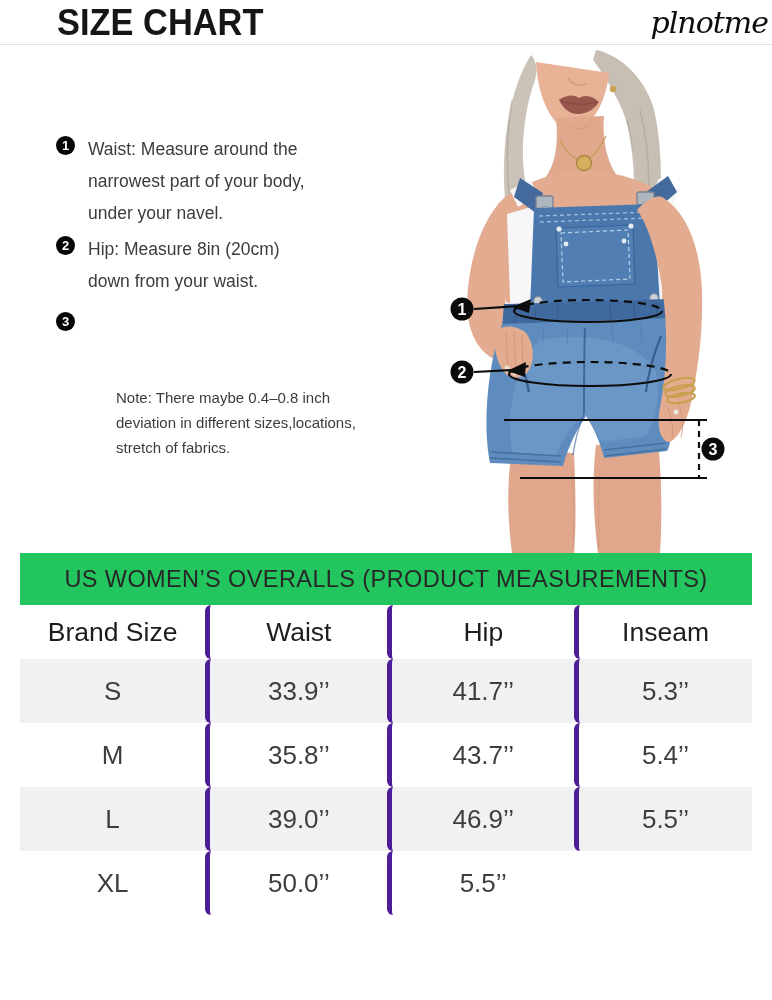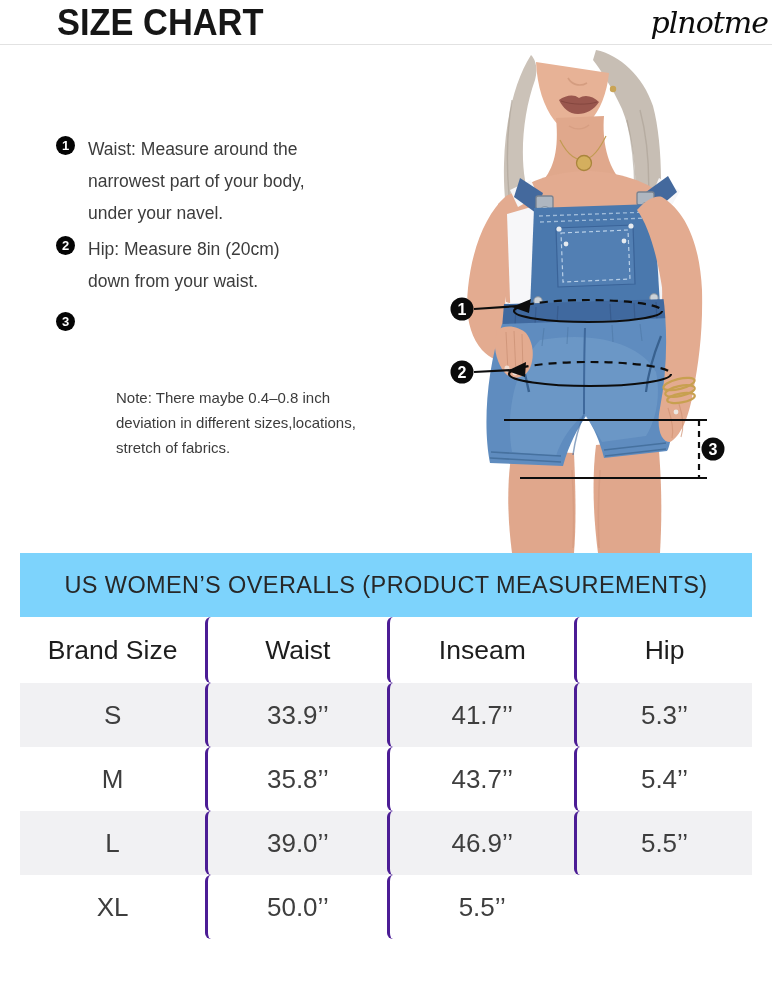--- a/index.html
+++ b/index.html
@@ -22,27 +22,27 @@
   .instr .txt{margin-left:13px;font-size:17.5px;line-height:32px;color:#3c3c3c;white-space:pre-line;}
   #instr-1{top:133px;} #instr-2{top:233px;} #instr-3{top:309px;}
   .note{position:absolute;left:88px;top:385px;width:340px;font-size:15px;line-height:25px;
     color:#3c3c3c;white-space:pre-line;margin-left:28px;}
 
   
   .figure-wrap{position:absolute;left:425px;top:48px;width:347px;height:505px;}
 
   
   .size-table{position:absolute;left:20px;top:553px;width:732px;}
-  .tbl-banner{height:64px;background:#7dd3fc;display:flex;align-items:center;justify-content:center;
+  .tbl-banner{height:52px;background:#22c55e;display:flex;align-items:center;justify-content:center;
     font-size:23.5px;color:#272727;letter-spacing:.4px;font-weight:500;
     transform-origin:center;white-space:nowrap;}
   .tbl-grid{display:grid;grid-template-columns:25.3% 24.9% 25.5% 24.3%;}
   .tbl-grid .cell{display:flex;align-items:center;justify-content:center;color:#3e3e3e;font-size:26px;}
-  .tbl-grid .cell + .cell{border-left:3px solid #4c1d95;border-radius:6px;}
-  .thead .cell{height:66px;color:#1d1d1d;font-size:26.5px;}
+  .tbl-grid .cell + .cell{border-left:5px solid #4c1d95;border-radius:6px;}
+  .thead .cell{height:54px;color:#1d1d1d;font-size:26.5px;}
   .trow .cell{height:64px;}
   .trow.alt{background:#f1f1f3;}
 </style>
 </head>
 <body>
 
 <div id="page">
 
   <div class="page-title">SIZE CHART</div>
   <div class="brand-logo">plnotme</div>
@@ -175,22 +175,22 @@
       </g>
     </svg>
   </div>
 
   <div class="size-table">
     <div class="tbl-banner">US WOMEN’S OVERALLS (PRODUCT MEASUREMENTS)</div>
 
     <div class="tbl-grid thead">
       <div class="cell">Brand Size</div>
       <div class="cell">Waist</div>
+      <div class="cell">Hip</div>
       <div class="cell">Inseam</div>
-      <div class="cell">Hip</div>
     </div>
 
     <div class="tbl-grid trow alt">
       <div class="cell">S</div>
       <div class="cell">33.9’’</div>
       <div class="cell">41.7’’</div>
       <div class="cell">5.3’’</div>
     </div>
     <div class="tbl-grid trow">
       <div class="cell">M</div>

